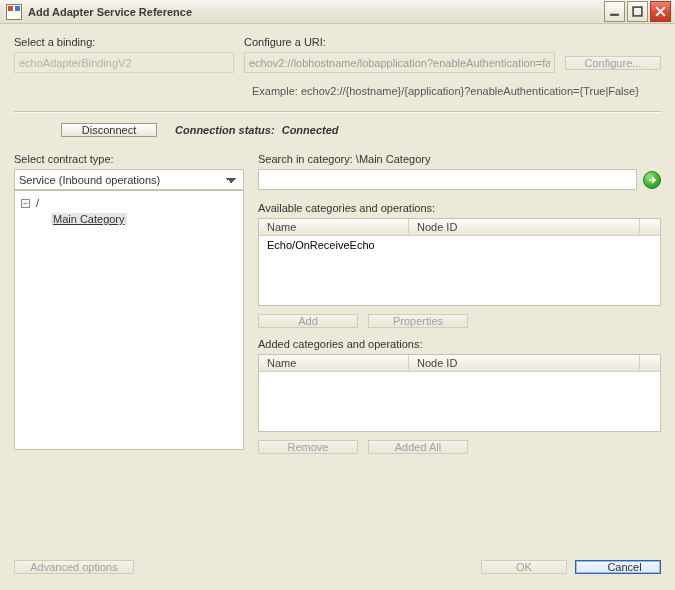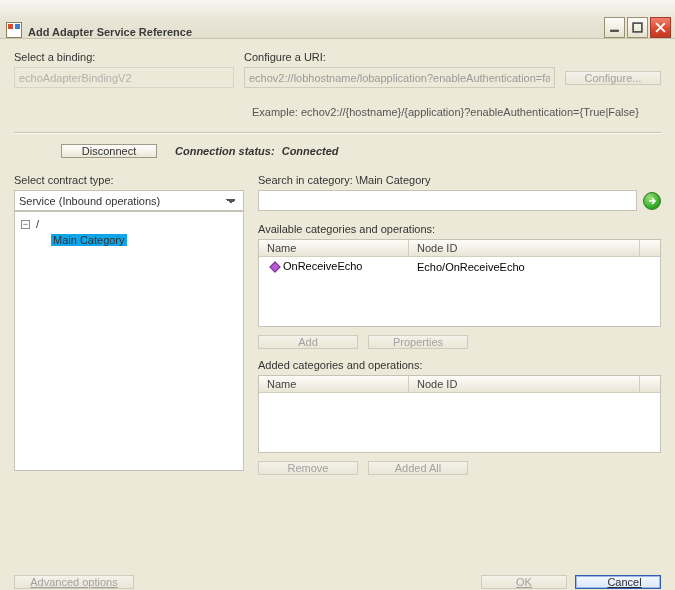--- a/index.html
+++ b/index.html
@@ -1,24 +1,24 @@
 <!DOCTYPE html>
 <html><head>
 <meta charset="utf-8">
 <style>
   * { box-sizing: border-box; font-family: "Tahoma", "Segoe UI", sans-serif; font-size: 11px; }
   html, body { margin: 0; padding: 0; }
   body { background: #ece9d8; width: 675px; height: 590px; overflow: hidden; }
 
   
   .titlebar {
-    height: 39px;
+    height: 24px;
     background: linear-gradient(to bottom, #f7f6f2, #e9e6d8 50%, #e4e0cf);
     border-bottom: 1px solid #c9c4b0;
-    display: flex; align-items: flex-end; padding: 0 4px 0 6px;
+    display: flex; align-items: center; padding: 0 4px 0 6px;
     position: relative;
   }
   .titlebar .appicon {
     width: 16px; height: 16px; margin-right: 6px;
     display: inline-block; position: relative;
     background: #fff; border: 1px solid #8a7f55;
   }
   .titlebar .appicon::before{
     content:""; position:absolute; left:1px; top:1px; width:5px; height:5px; background:#d64c2d;
   }
@@ -57,21 +57,21 @@
   .uri-col { flex:1; }
 
   .textbox, select.dropdown {
     width: 100%; height: 21px;
     border: 1px solid #c6c3b6; background:#fff; color:#333;
     padding: 2px 4px;
   }
   .textbox.disabled, select.dropdown.disabled {
     background: #ece9d8; color:#9a9a9a; border-color:#cfccbe;
   }
-  .example { color:#555; margin-top: 18px; padding-left: 8px; }
+  .example { color:#555; margin-top: 12px; padding-left: 8px; }
 
   .btn {
     height: 14px; min-width: 90px; padding: 0 10px;
     border: 1px solid #9f9b87; background: linear-gradient(to bottom,#fefefd,#ece8d8);
     color:#2f2f2f; cursor:default;
     display:inline-flex; align-items:center; justify-content:center;
   }
   .btn.disabled {
     color:#a2a2a2; border-color:#cfccbe;
     background: linear-gradient(to bottom,#f4f2ea,#eae6d6);
@@ -103,21 +103,21 @@
   .tree-panel { height: 260px; padding: 4px 6px; overflow:auto; }
 
   .tree-root { color:#333; }
   .tree-line { display:flex; align-items:center; height:16px; }
   .tree-toggle {
     width:9px; height:9px; border:1px solid #8b8b8b; background:#fff;
     display:inline-flex; align-items:center; justify-content:center; font-size:9px; line-height:1;
     margin-right:4px; color:#555;
   }
   .tree-label { padding: 0 2px; }
-  .tree-label.selected { background:#0ea5e9; }
+  .tree-label.selected { background:#e5e5e5;text-decoration:underline; }
 
   .search-row { display:flex; gap:6px; align-items:center; }
   .search-row .textbox { flex:1; }
   .go-icon {
     width:18px; height:18px; border-radius:50%;
     background: radial-gradient(circle at 35% 30%, #9be07a, #2aa61f 70%);
     display:inline-flex; align-items:center; justify-content:center;
     border: 1px solid #2a7a1e;
   }
   .go-icon svg { width:10px; height:10px; }
@@ -145,21 +145,21 @@
     display:inline-block; margin-left:4px; border:1px solid #7a2e92;
   }
 
   .btn-row { display:flex; gap:10px; margin: 8px 0 10px 0; }
 
   .footer {
     position:absolute; left:12px; right:12px; bottom:10px;
     display:flex; align-items:center;
   }
   .footer .spacer { flex:1; }
-  .footer .btn { min-width: 86px; text-decoration: underline; }
+  .footer .btn { min-width: 86px; }
   .footer .btn + .btn { margin-left: 8px; padding-left: 23px; }
 
   
   select.dropdown {
     appearance: none; -webkit-appearance:none;
     background-image: linear-gradient(45deg, transparent 50%, #555 50%),
                       linear-gradient(135deg, #555 50%, transparent 50%);
     background-position: calc(100% - 12px) 8px, calc(100% - 7px) 8px;
     background-size: 5px 5px, 5px 5px;
     background-repeat: no-repeat;
@@ -255,23 +255,20 @@
       </div>
 
       <span class="lbl" style="margin-top:12px">Available categories and operations:</span>
       <div class="panel list-panel">
         <div class="list-header">
           <div class="col col-name">Name</div>
           <div class="col col-id">Node ID</div>
           <div class="col col-end"></div>
         </div>
         <div class="list-row">
-          <div class="cell col-name">
-            <span class="op-icon"><span class="diamond"></span></span><span>OnReceiveEcho</span>
-          </div>
           <div class="cell col-id">Echo/OnReceiveEcho</div>
         </div>
       </div>
 
       <div class="btn-row">
         <button class="btn disabled" style="min-width:100px">Add</button>
         <button class="btn disabled" style="min-width:100px">Properties</button>
       </div>
 
       <span class="lbl">Added categories and operations:</span>

